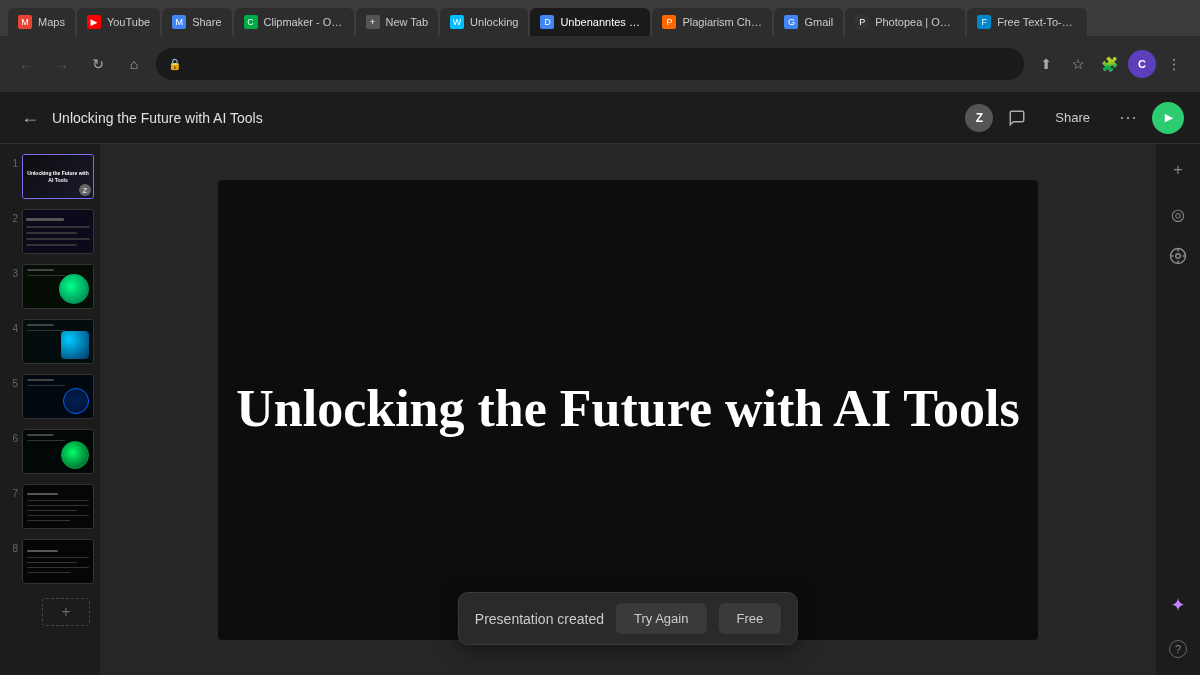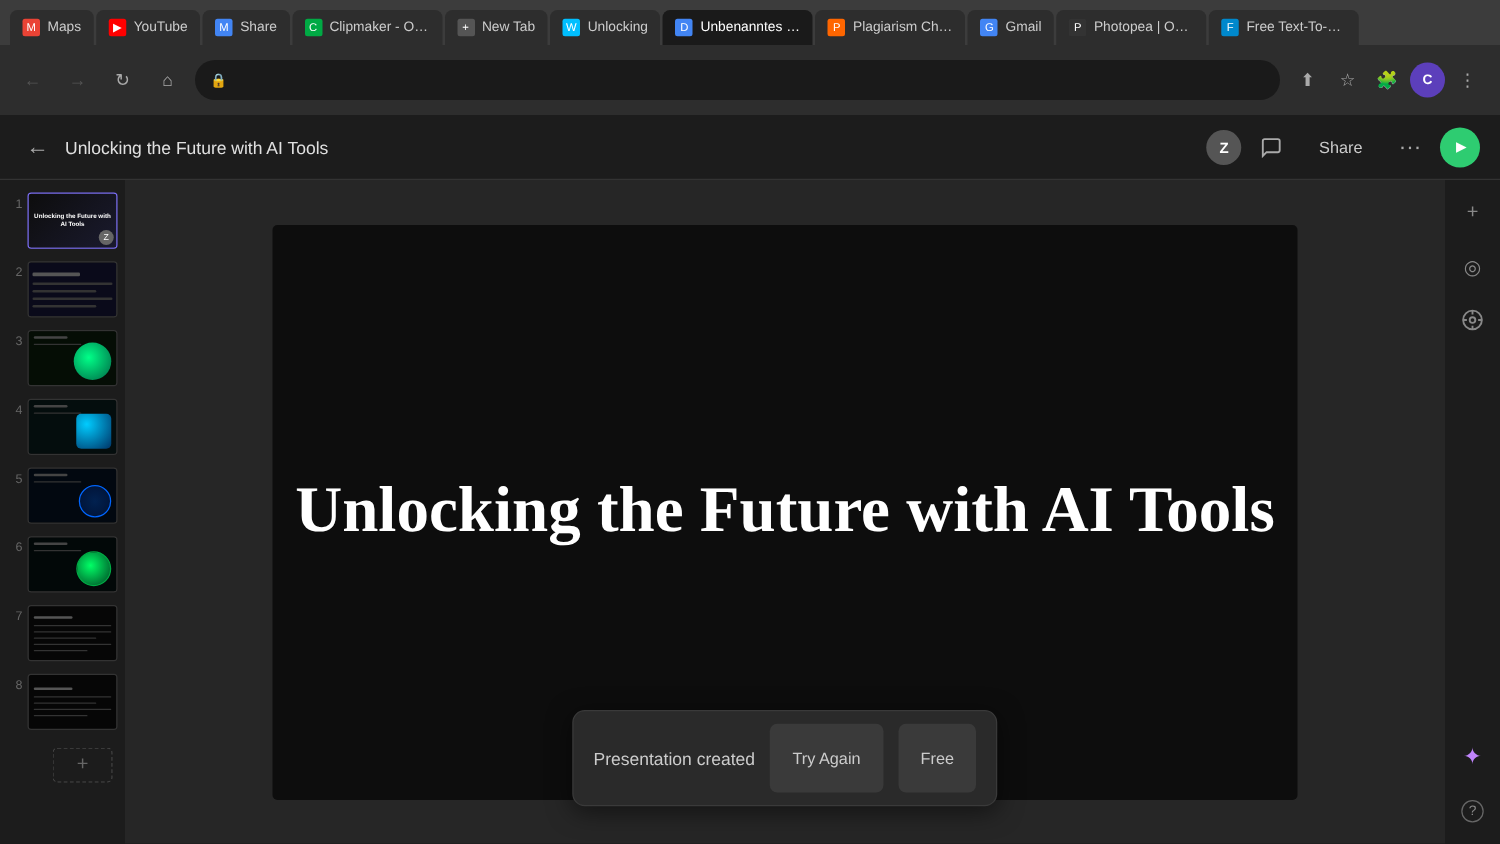--- a/index.html
+++ b/index.html
@@ -345,21 +345,21 @@
       border: 1px solid #3a3a3a;
     }
 
     .notification-text {
       font-size: 14px;
       color: #ccc;
       white-space: nowrap;
     }
 
     .notif-btn {
-      padding: 20px 18px;
+      padding: 8px 18px;
       border-radius: 6px;
       font-size: 13px;
       cursor: pointer;
       border: none;
       font-family: inherit;
       background: #3a3a3a;
       color: #ccc;
     }
 
     

